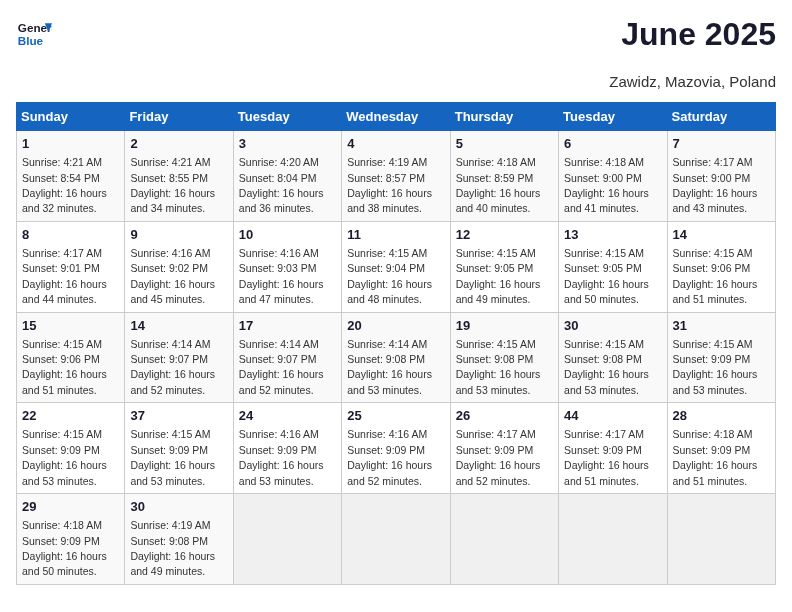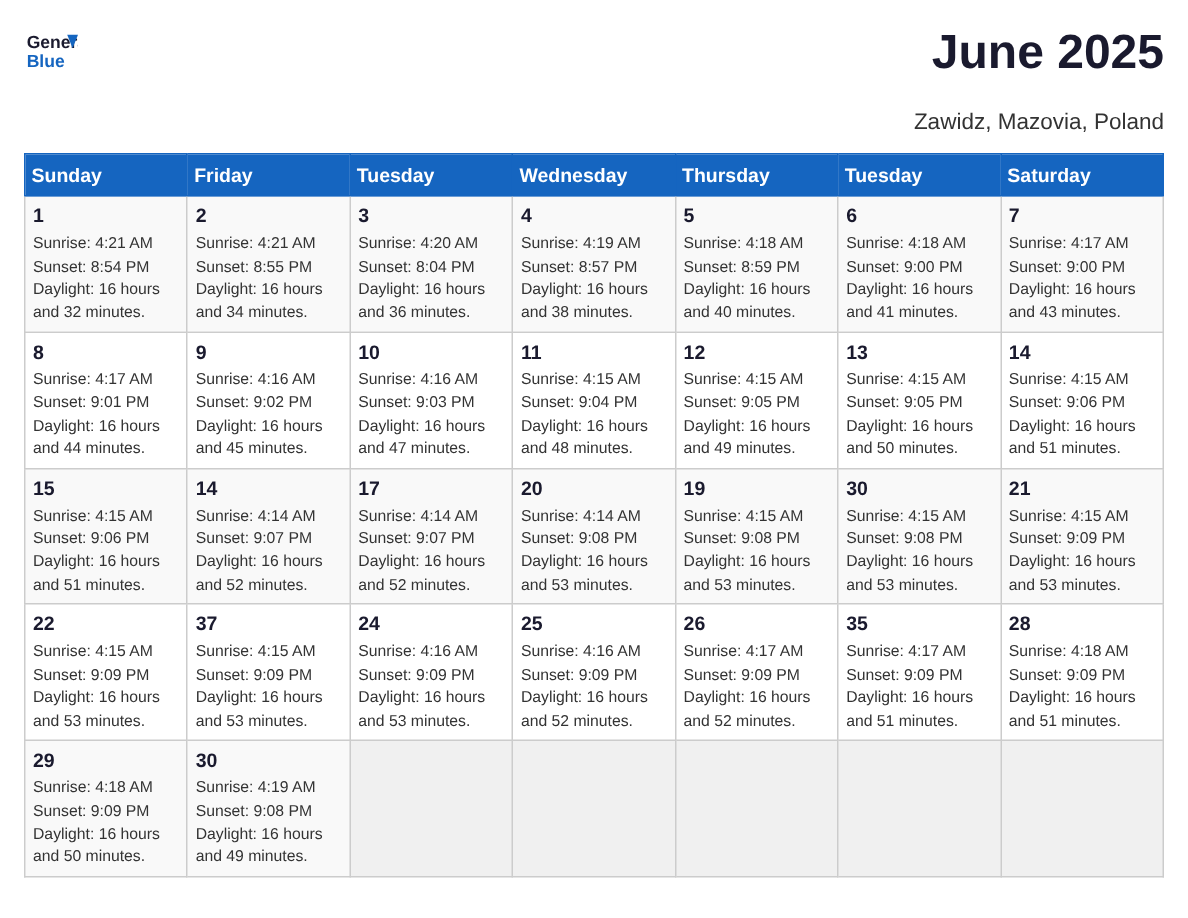--- a/index.html
+++ b/index.html
@@ -188,21 +188,21 @@
 Daylight: 16 hours
 and 53 minutes.</span></td>
         <td><span class="day-num">19</span><span class="day-info" style="white-space: pre-line;">Sunrise: 4:15 AM
 Sunset: 9:08 PM
 Daylight: 16 hours
 and 53 minutes.</span></td>
         <td><span class="day-num">30</span><span class="day-info" style="white-space: pre-line;">Sunrise: 4:15 AM
 Sunset: 9:08 PM
 Daylight: 16 hours
 and 53 minutes.</span></td>
-        <td><span class="day-num">21</span><span class="day-info" style="white-space: pre-line;">Sunrise: 4:15 AM
+        <td><span class="day-num">31</span><span class="day-info" style="white-space: pre-line;">Sunrise: 4:15 AM
 Sunset: 9:09 PM
 Daylight: 16 hours
 and 53 minutes.</span></td>
       </tr>
       <tr>
         <td><span class="day-num">22</span><span class="day-info" style="white-space: pre-line;">Sunrise: 4:15 AM
 Sunset: 9:09 PM
 Daylight: 16 hours
 and 53 minutes.</span></td>
         <td><span class="day-num">37</span><span class="day-info" style="white-space: pre-line;">Sunrise: 4:15 AM
@@ -214,21 +214,21 @@
 Daylight: 16 hours
 and 53 minutes.</span></td>
         <td><span class="day-num">25</span><span class="day-info" style="white-space: pre-line;">Sunrise: 4:16 AM
 Sunset: 9:09 PM
 Daylight: 16 hours
 and 52 minutes.</span></td>
         <td><span class="day-num">26</span><span class="day-info" style="white-space: pre-line;">Sunrise: 4:17 AM
 Sunset: 9:09 PM
 Daylight: 16 hours
 and 52 minutes.</span></td>
-        <td><span class="day-num">35</span><span class="day-info" style="white-space: pre-line;">Sunrise: 4:17 AM
+        <td><span class="day-num">44</span><span class="day-info" style="white-space: pre-line;">Sunrise: 4:17 AM
 Sunset: 9:09 PM
 Daylight: 16 hours
 and 51 minutes.</span></td>
         <td><span class="day-num">28</span><span class="day-info" style="white-space: pre-line;">Sunrise: 4:18 AM
 Sunset: 9:09 PM
 Daylight: 16 hours
 and 51 minutes.</span></td>
       </tr>
       <tr>
         <td><span class="day-num">29</span><span class="day-info" style="white-space: pre-line;">Sunrise: 4:18 AM

